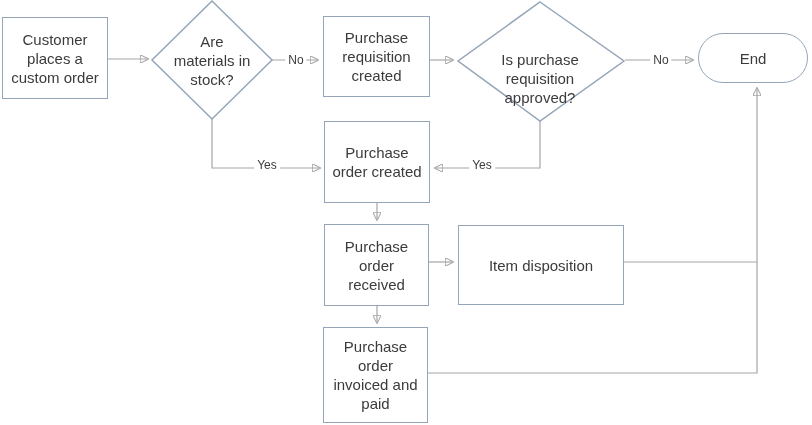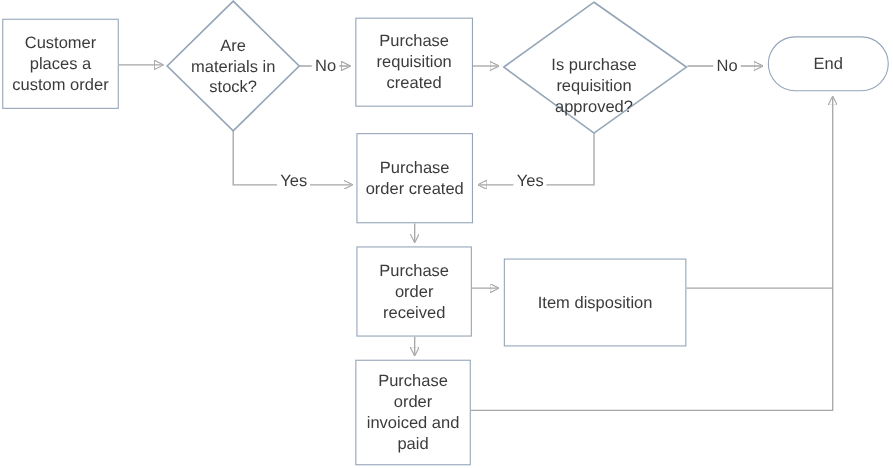--- a/index.html
+++ b/index.html
@@ -22,21 +22,21 @@
   .node{
     position:absolute;box-sizing:border-box;
     display:flex;align-items:center;justify-content:center;
     text-align:center;font-size:15px;line-height:19px;white-space:pre-line;
   }
   .proc{background:var(--shape-fill);border:1.5px solid var(--shape-border);}
   .term{background:var(--shape-fill);border:1.5px solid var(--shape-border);border-radius:25px;}
   .dtext{background:transparent;}
   .edge-label{
     position:absolute;transform:translate(-50%,-50%);
-    background:var(--background);padding:0 3px;font-size:15px;line-height:19px;
+    background:var(--background);padding:0 3px;font-size:12px;line-height:19px;
   }
 </style>
 </head>
 <body>
 
 <div class="canvas">
 
   <svg class="edges" width="812" height="425" viewBox="0 0 812 425" xmlns="http://www.w3.org/2000/svg">
     <defs>
       <marker id="arrow" viewBox="0 0 10 10" refX="8" refY="5" markerWidth="7" markerHeight="7" orient="auto-start-reverse">
@@ -78,21 +78,21 @@
 
   <div class="node term" style="left:698px;top:33px;width:110px;height:50px;">End</div>
 
   <div class="node proc" style="left:324px;top:121px;width:106px;height:82px;">Purchase
 order created</div>
 
   <div class="node proc" style="left:324px;top:224px;width:105px;height:82px;">Purchase
 order
 received</div>
 
-  <div class="node proc" style="left:458px;top:225px;width:166px;height:80px;margin-top:10px;">Item disposition</div>
+  <div class="node proc" style="left:458px;top:225px;width:166px;height:80px;">Item disposition</div>
 
   <div class="node proc" style="left:323px;top:327px;width:105px;height:96px;">Purchase
 order
 invoiced and
 paid</div>
 
   <div class="edge-label" style="left:296px;top:60px;">No</div>
 
   <div class="edge-label" style="left:267px;top:165px;">Yes</div>
 

